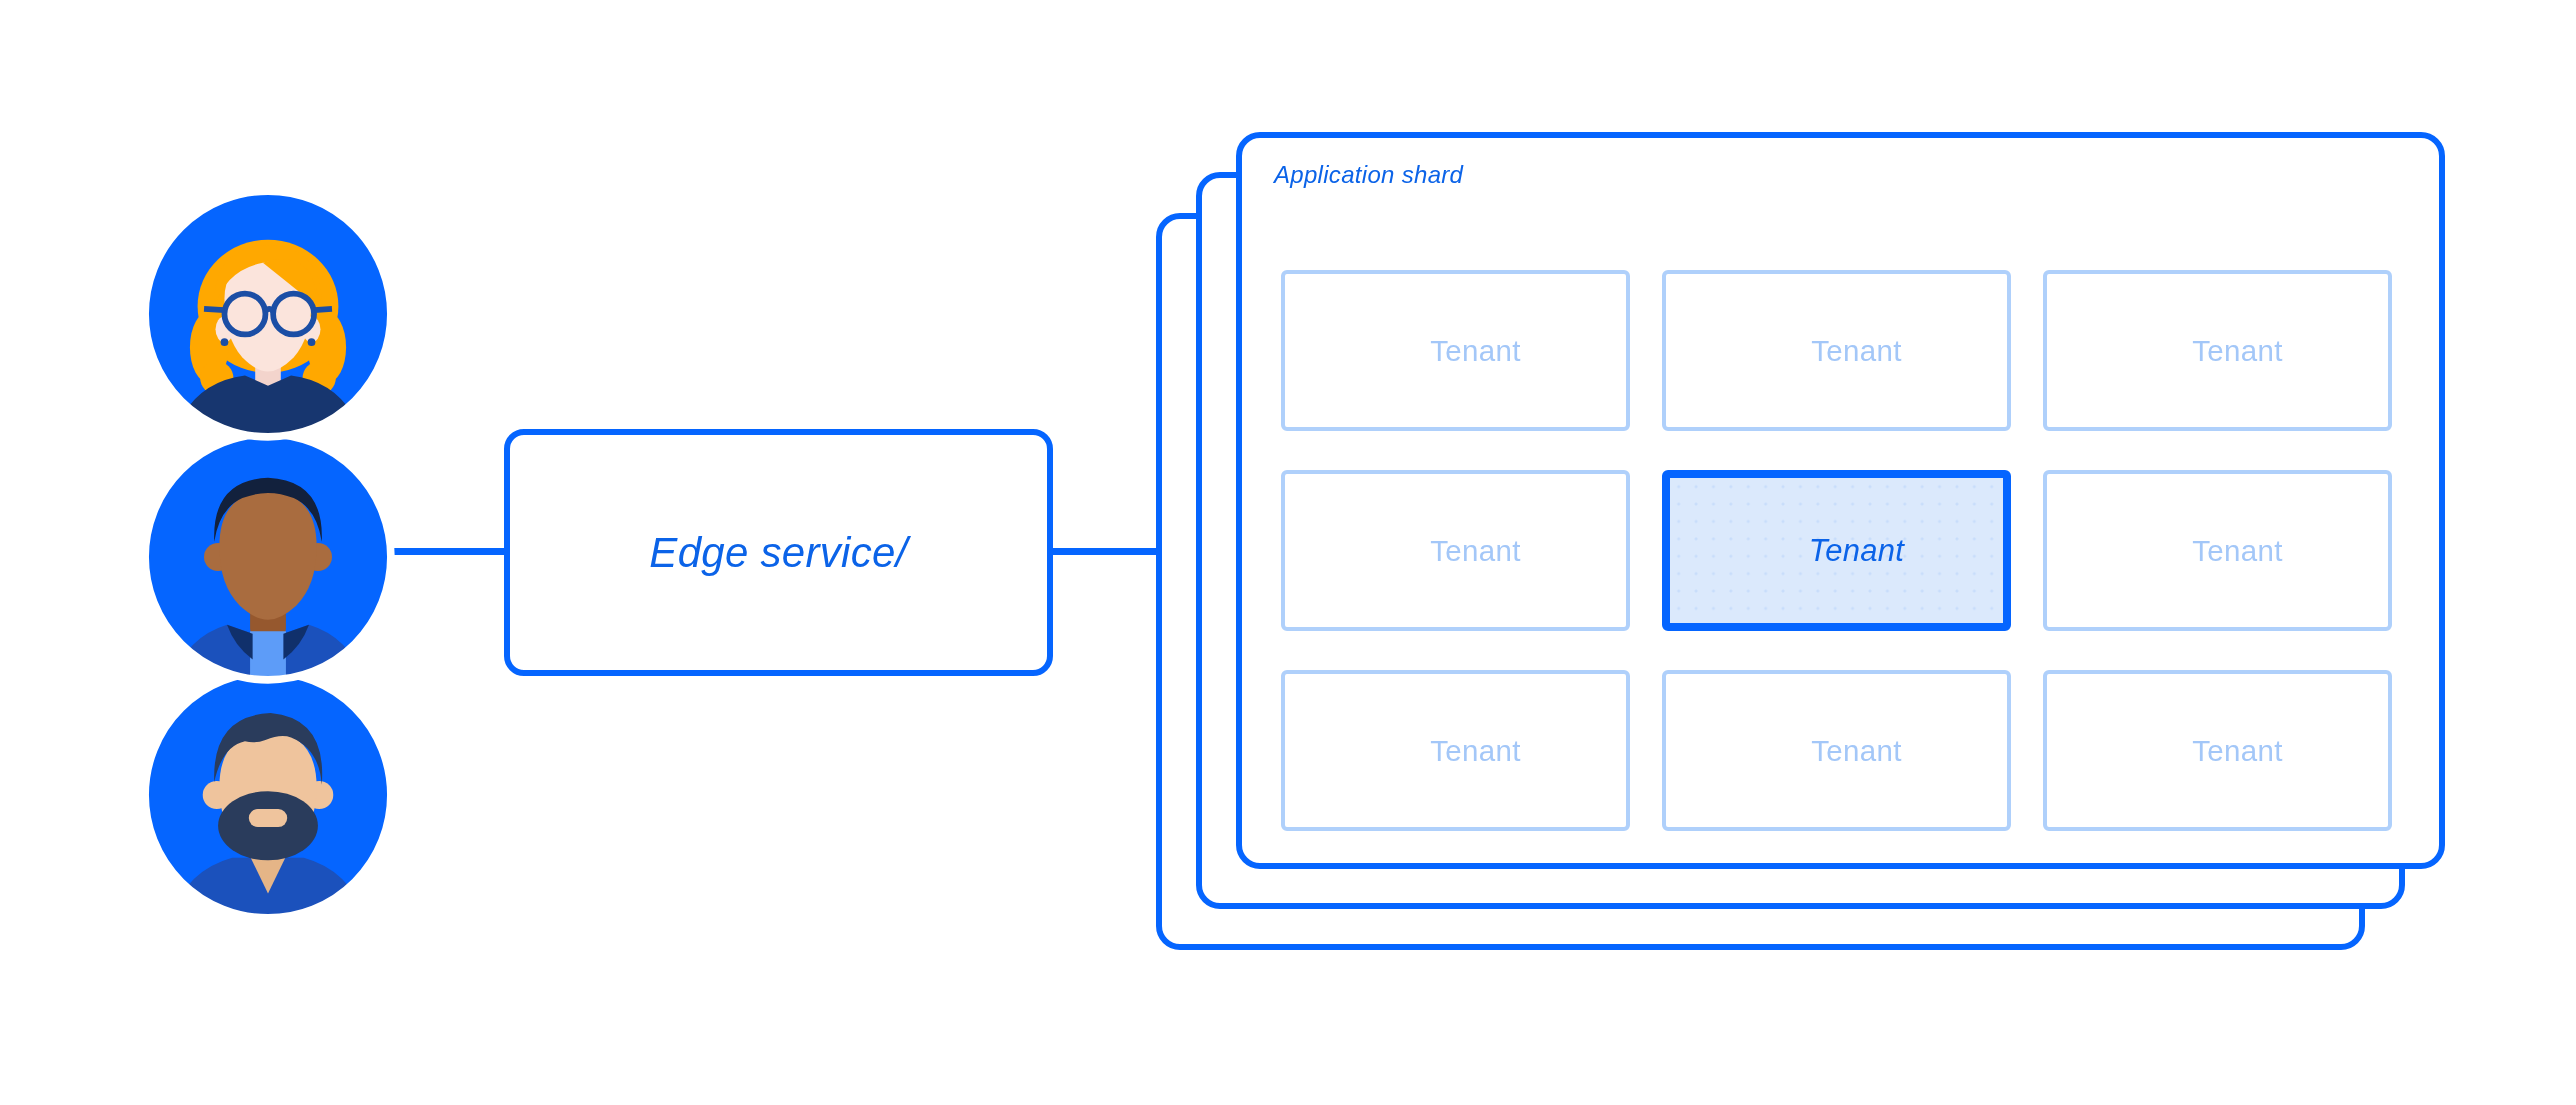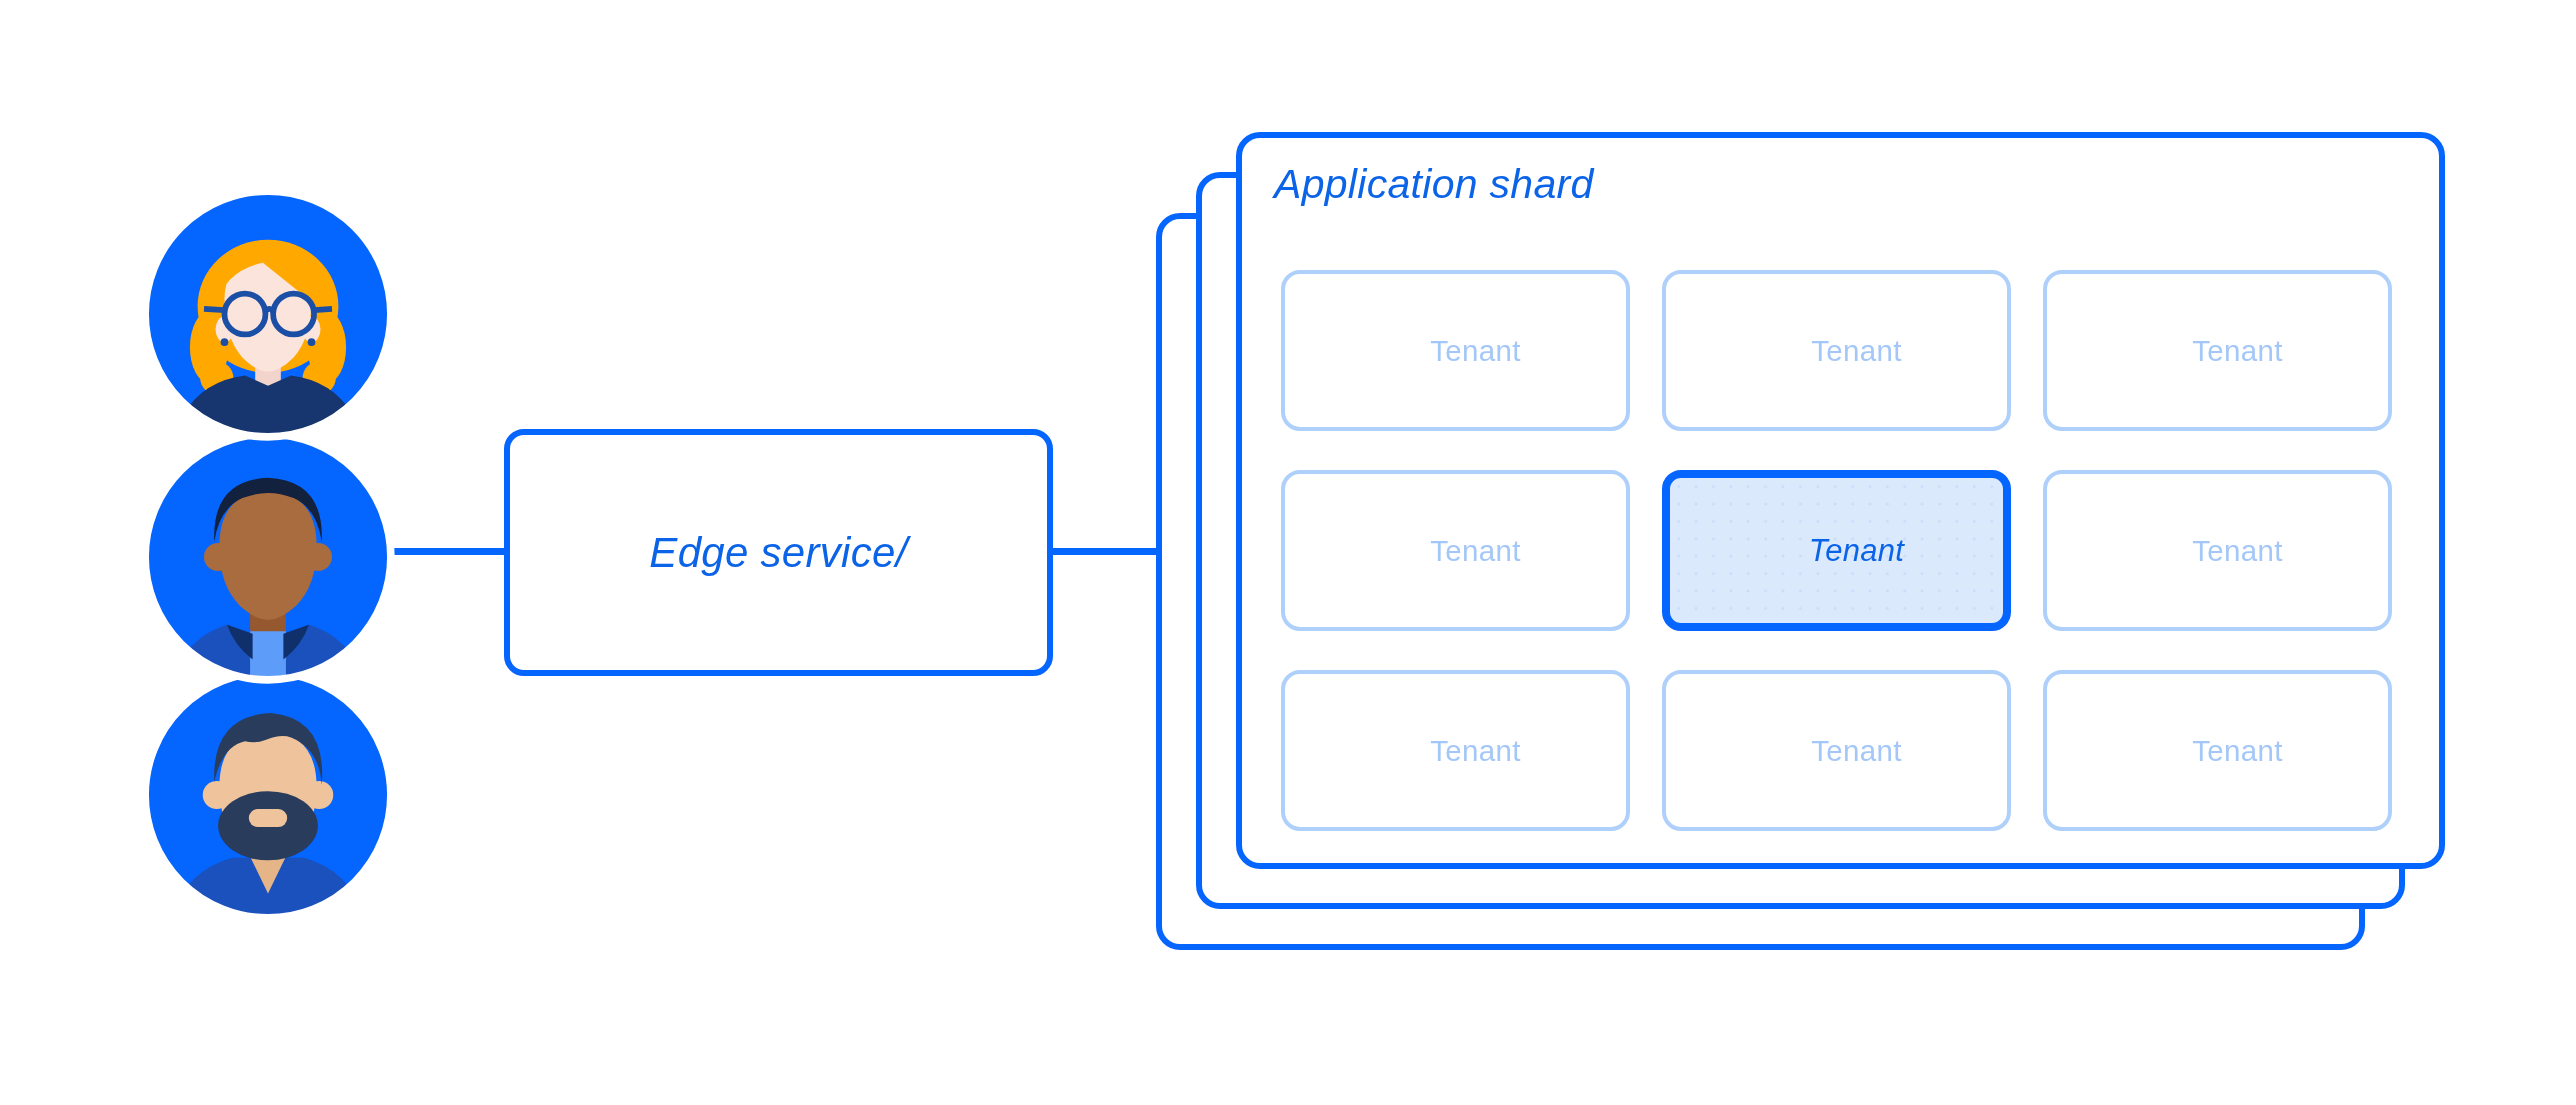--- a/index.html
+++ b/index.html
@@ -33,30 +33,30 @@
   .card{
     position:absolute;width:1209px;height:737px;box-sizing:border-box;
     background:#ffffff;border:6.7px solid var(--primary-blue);border-radius:24px;
   }
   #card-back{left:1156px;top:213px;z-index:2;}
   #card-middle{left:1196px;top:172px;z-index:3;}
   #card-front{left:1236px;top:132px;z-index:4;}
 
   .shard-title{
     position:absolute;left:32px;top:23px;
-    color:var(--text-blue);font-size:41px;font-style:italic;font-weight:500;
+    color:var(--text-blue);font-size:24px;font-style:italic;font-weight:500;
     letter-spacing:0.3px;white-space:nowrap;
   }
   .tenant-grid{
     position:absolute;left:39px;top:132px;
     display:grid;grid-template-columns:repeat(3,349px);grid-auto-rows:161px;
     column-gap:32px;row-gap:39px;
   }
   .tenant{
-    box-sizing:border-box;border:4.7px solid var(--light-border);border-radius:19px;
+    box-sizing:border-box;border:4.7px solid var(--light-border);border-radius:6px;
     background:#ffffff;display:flex;align-items:center;justify-content:center;
     color:var(--light-text);font-size:29.5px;letter-spacing:0.3px;padding-left:40px;
   }
   .tenant.selected{
     border:8px solid var(--primary-blue);
     background-color:var(--highlight-fill);
     background-image:radial-gradient(rgba(10,100,240,0.09) 1.3px,transparent 1.7px);
     background-size:17.4px 17.4px;
     color:var(--text-blue);font-style:italic;font-weight:500;font-size:31px;
   }

